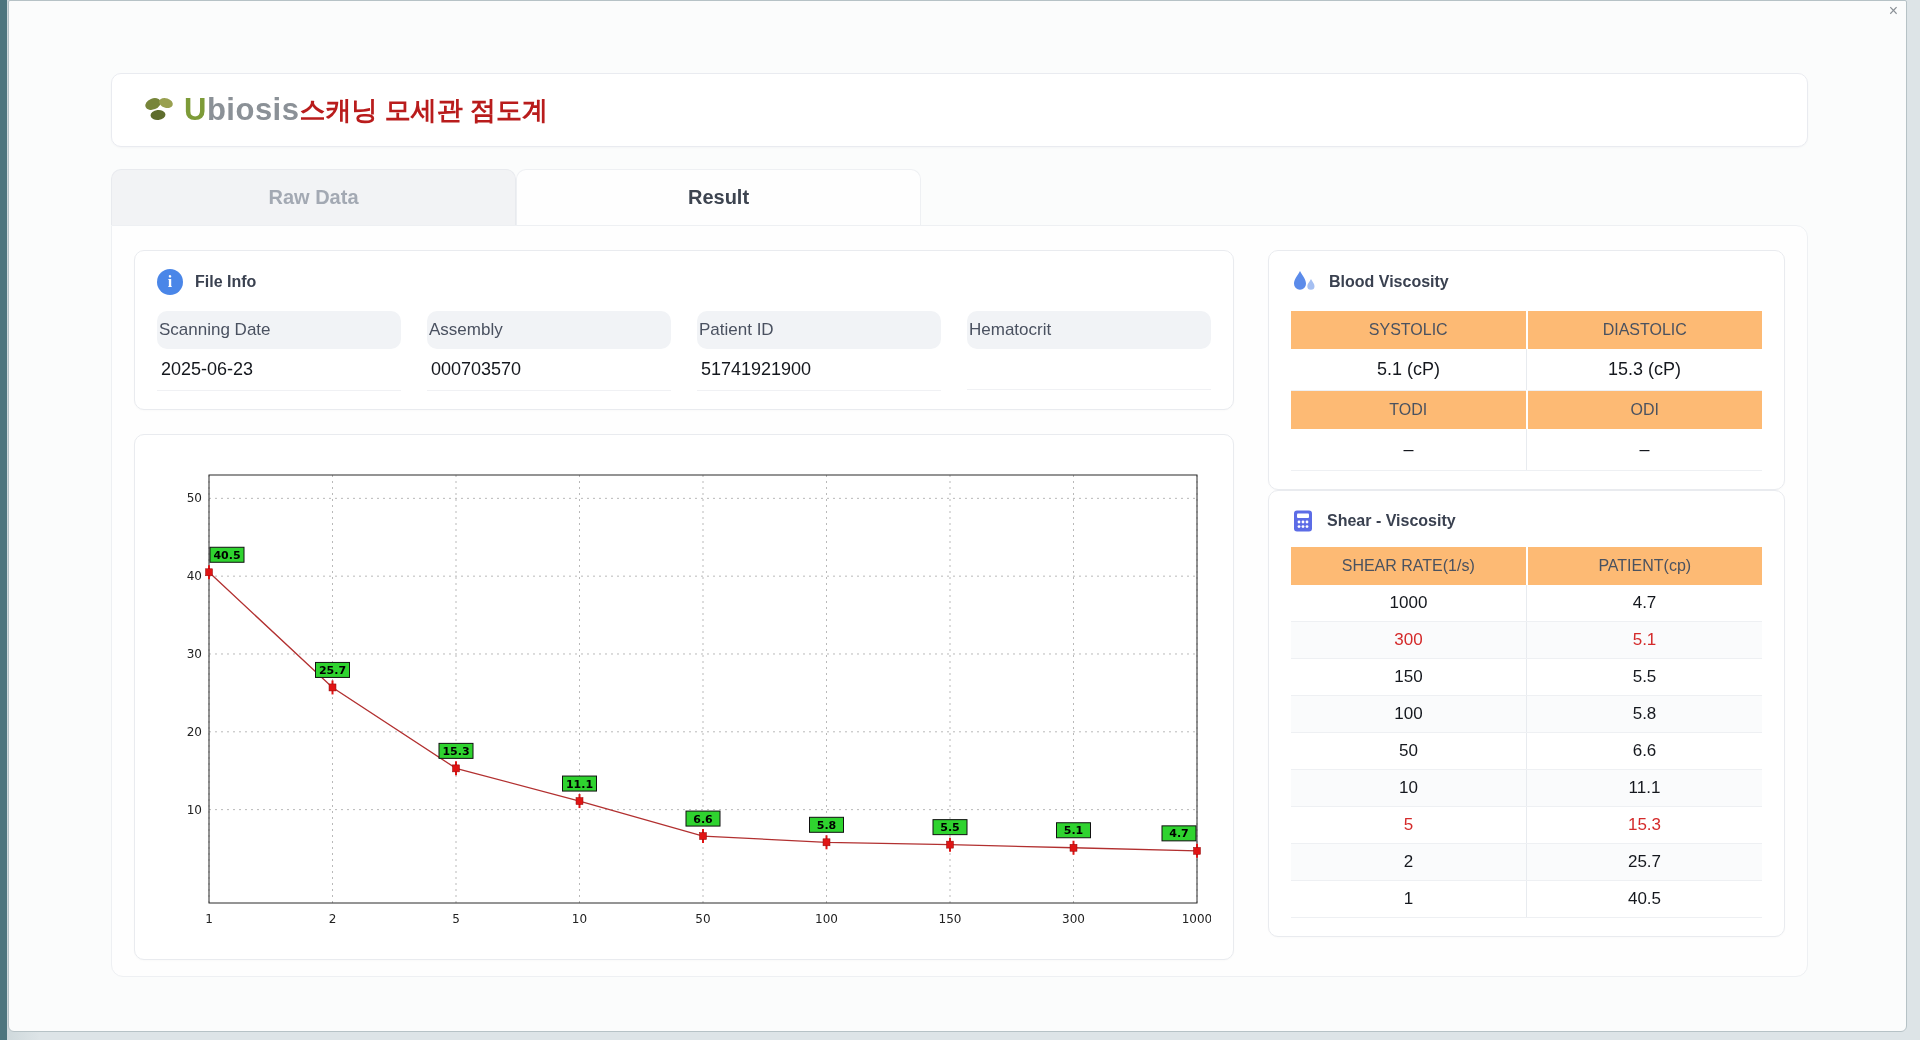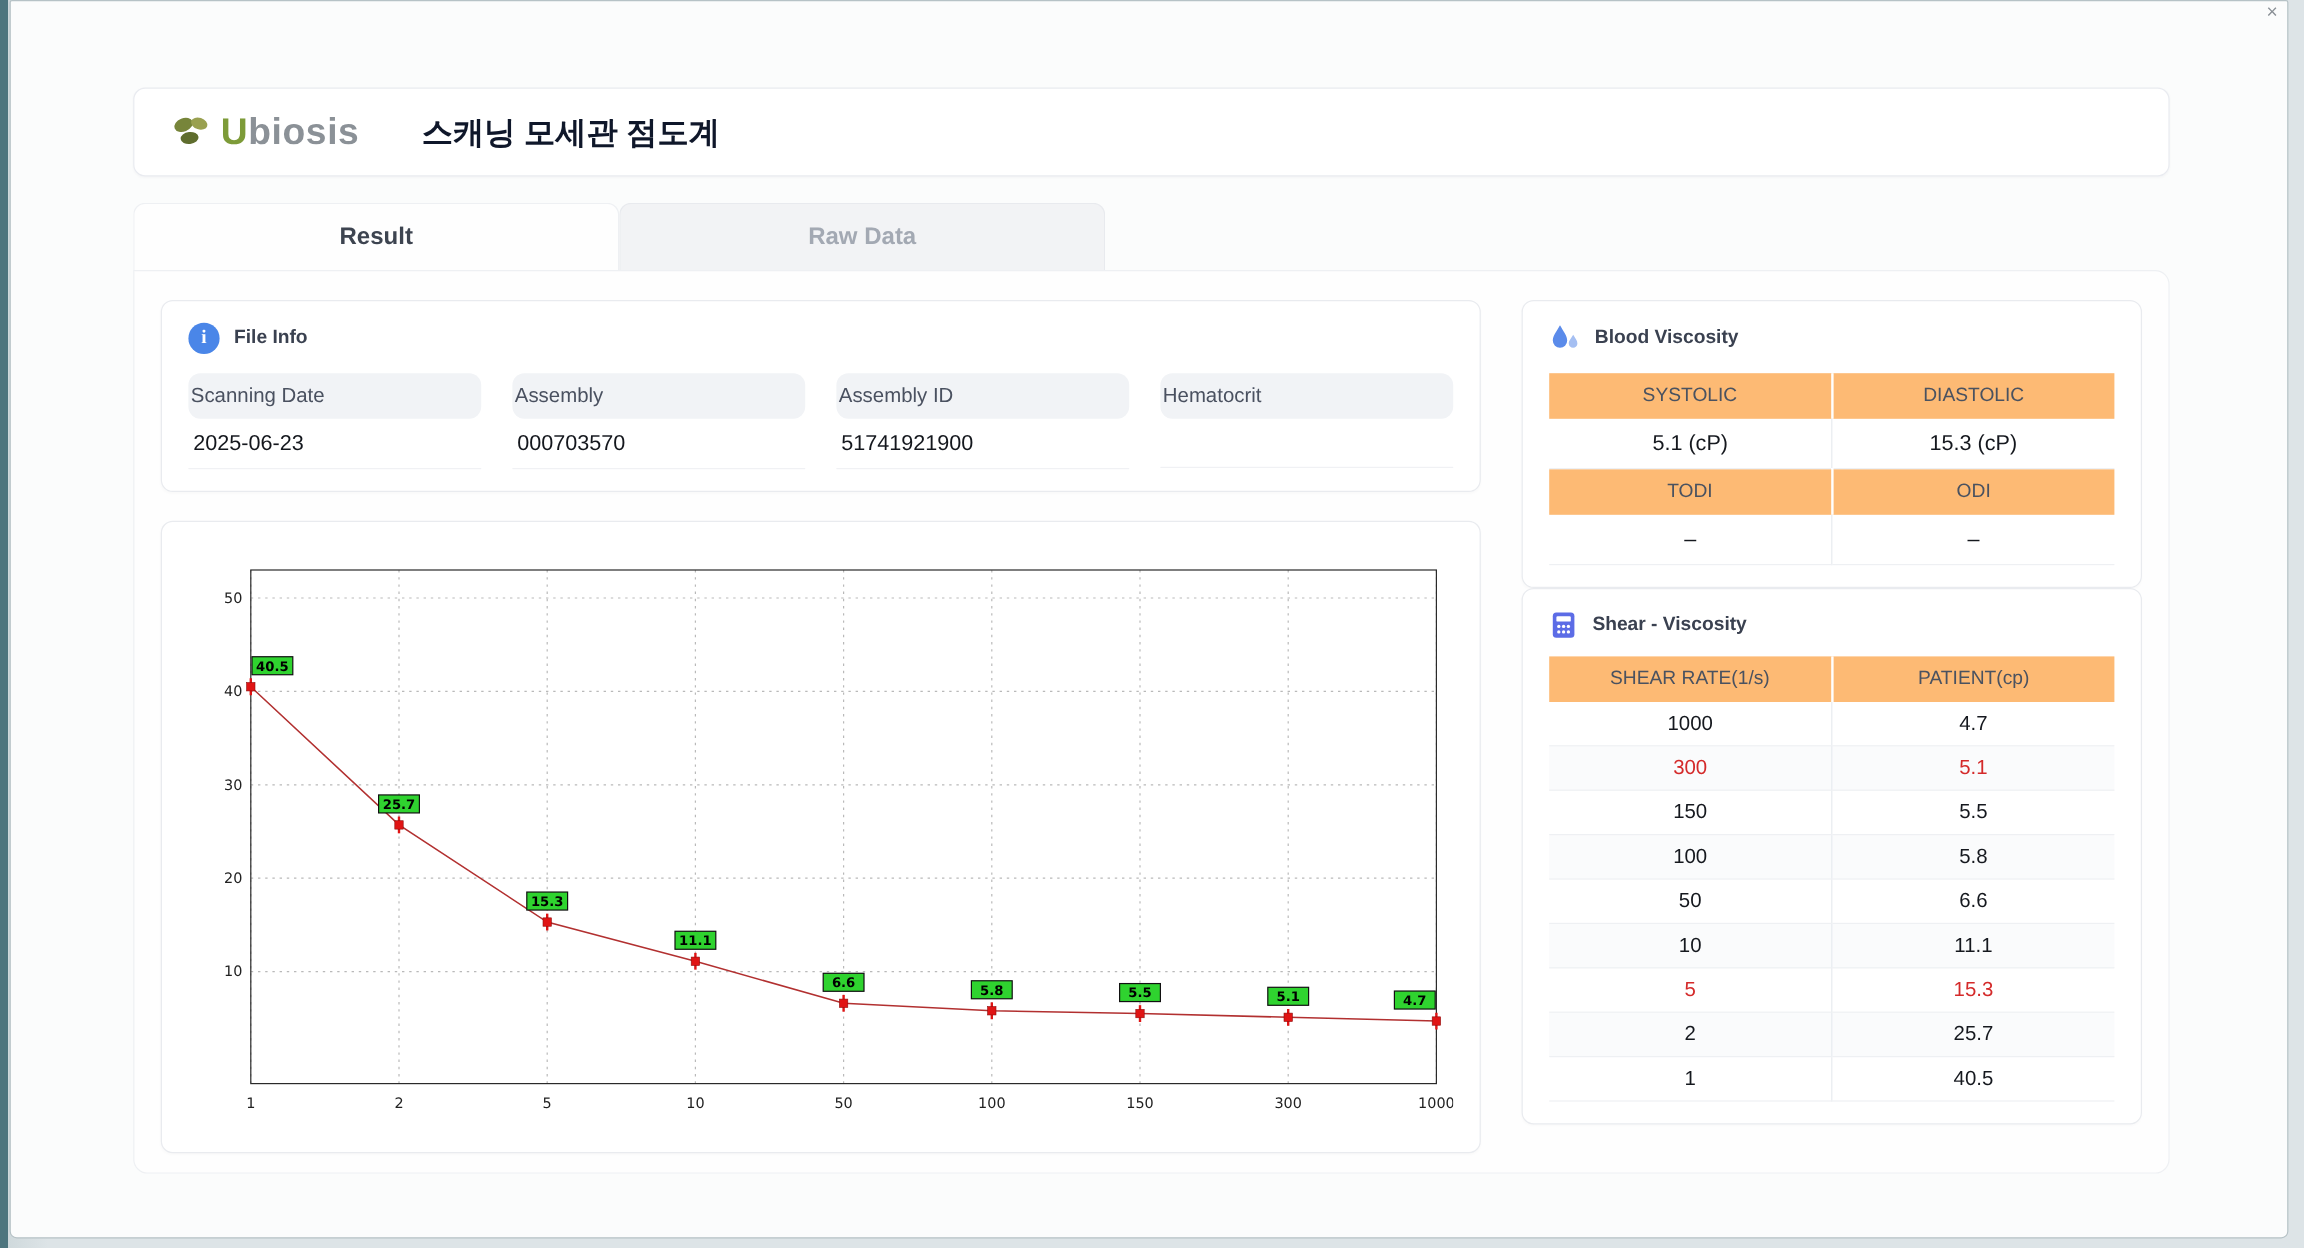--- a/index.html
+++ b/index.html
@@ -24,21 +24,21 @@
   
   .header-card {
     margin: 72px 98px 0 102px; height: 74px;
     background: #ffffff; border: 1px solid #e9ebf0; border-radius: 10px;
     box-shadow: 0 1px 2px rgba(30,40,60,.03);
     display: flex; align-items: center; padding: 0 30px;
   }
   .logo { display: flex; align-items: center; gap: 6px; }
   .logo-text { font-size: 31px; font-weight: 700; color: #8b9197; letter-spacing: .5px; }
   .logo-text::first-letter { color: #7d9b38; }
-  .app-title { margin-left: 52px; font-size: 26px; font-weight: 700; color: #0f172a; }
+  .app-title { font-size: 26px; font-weight: 700; color: #b91c1c; }
   
   .tabs { margin: 22px 98px 0 102px; display: flex; position: relative; z-index: 2; }
   .tab {
     width: 405px; height: 56px; display: flex; align-items: center; justify-content: center;
     font-size: 20px; border-radius: 10px 10px 0 0; cursor: pointer;
   }
   .tab.active {
     background: #fefefe; border: 1px solid #eef0f3; border-bottom: none;
     color: #3d4450; font-weight: 700; margin-bottom: -1px;
   }
@@ -119,22 +119,22 @@
         <ellipse cx="11" cy="10" rx="8" ry="5.5" fill="#77853a" transform="rotate(-22 11 10)"></ellipse>
         <ellipse cx="24" cy="9" rx="7" ry="4.8" fill="#99a050" transform="rotate(18 24 9)"></ellipse>
         <ellipse cx="16" cy="21" rx="7.5" ry="5" fill="#5f6d2e" transform="rotate(-6 16 21)"></ellipse>
       </svg>
       <span class="logo-text">Ubiosis</span>
     </span>
     <span class="app-title">스캐닝 모세관 점도계</span>
   </div>
 
   <div class="tabs">
+    <div class="tab inactive">Raw Data</div>
     <div class="tab active">Result</div>
-    <div class="tab inactive">Raw Data</div>
   </div>
 
   <div class="panel">
 
     <div class="left-col">
 
       <div class="card">
         <div class="card-title-row">
           <span class="info-icon"></span>
           <span class="card-title">File Info</span>
@@ -142,21 +142,21 @@
         <div class="fields">
           <div class="field">
             <div class="field-label">Scanning Date</div>
             <div class="field-value">2025-06-23</div>
           </div>
           <div class="field">
             <div class="field-label">Assembly</div>
             <div class="field-value">000703570</div>
           </div>
           <div class="field">
-            <div class="field-label">Assembly ID</div>
+            <div class="field-label">Patient ID</div>
             <div class="field-value">51741921900</div>
           </div>
           <div class="field">
             <div class="field-label">Hematocrit</div>
             <div class="field-value"></div>
           </div>
         </div>
       </div>
 
       <div class="card">

